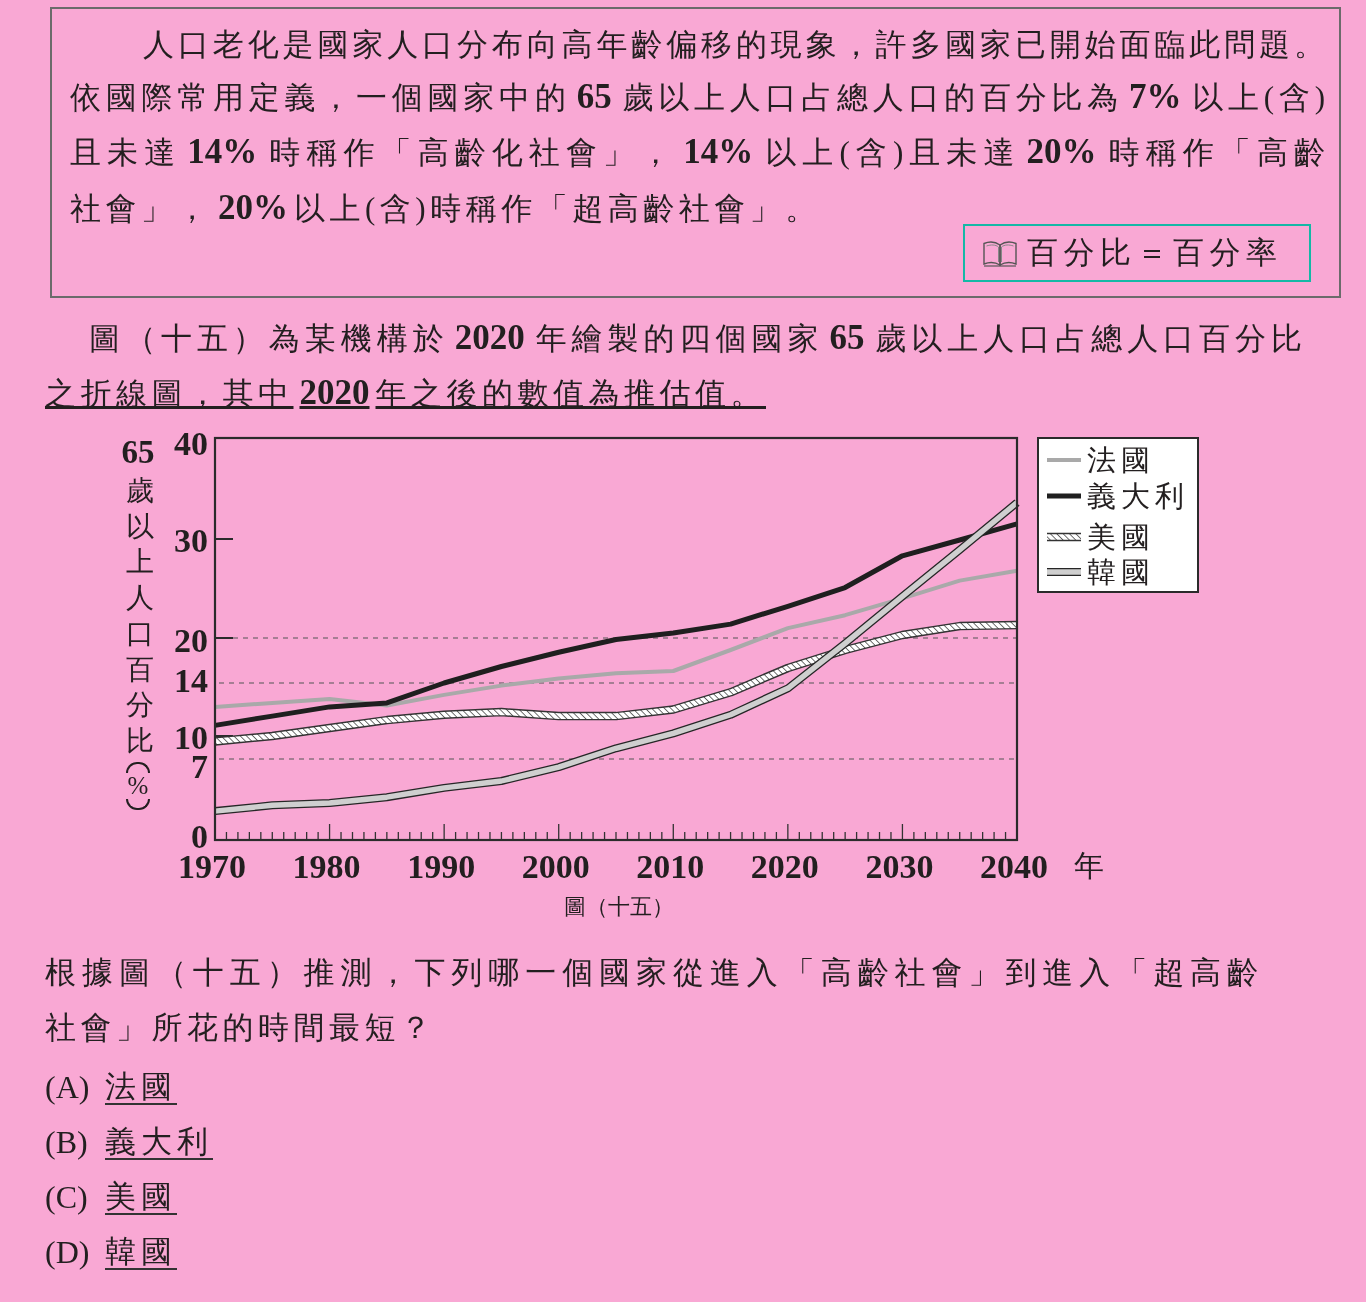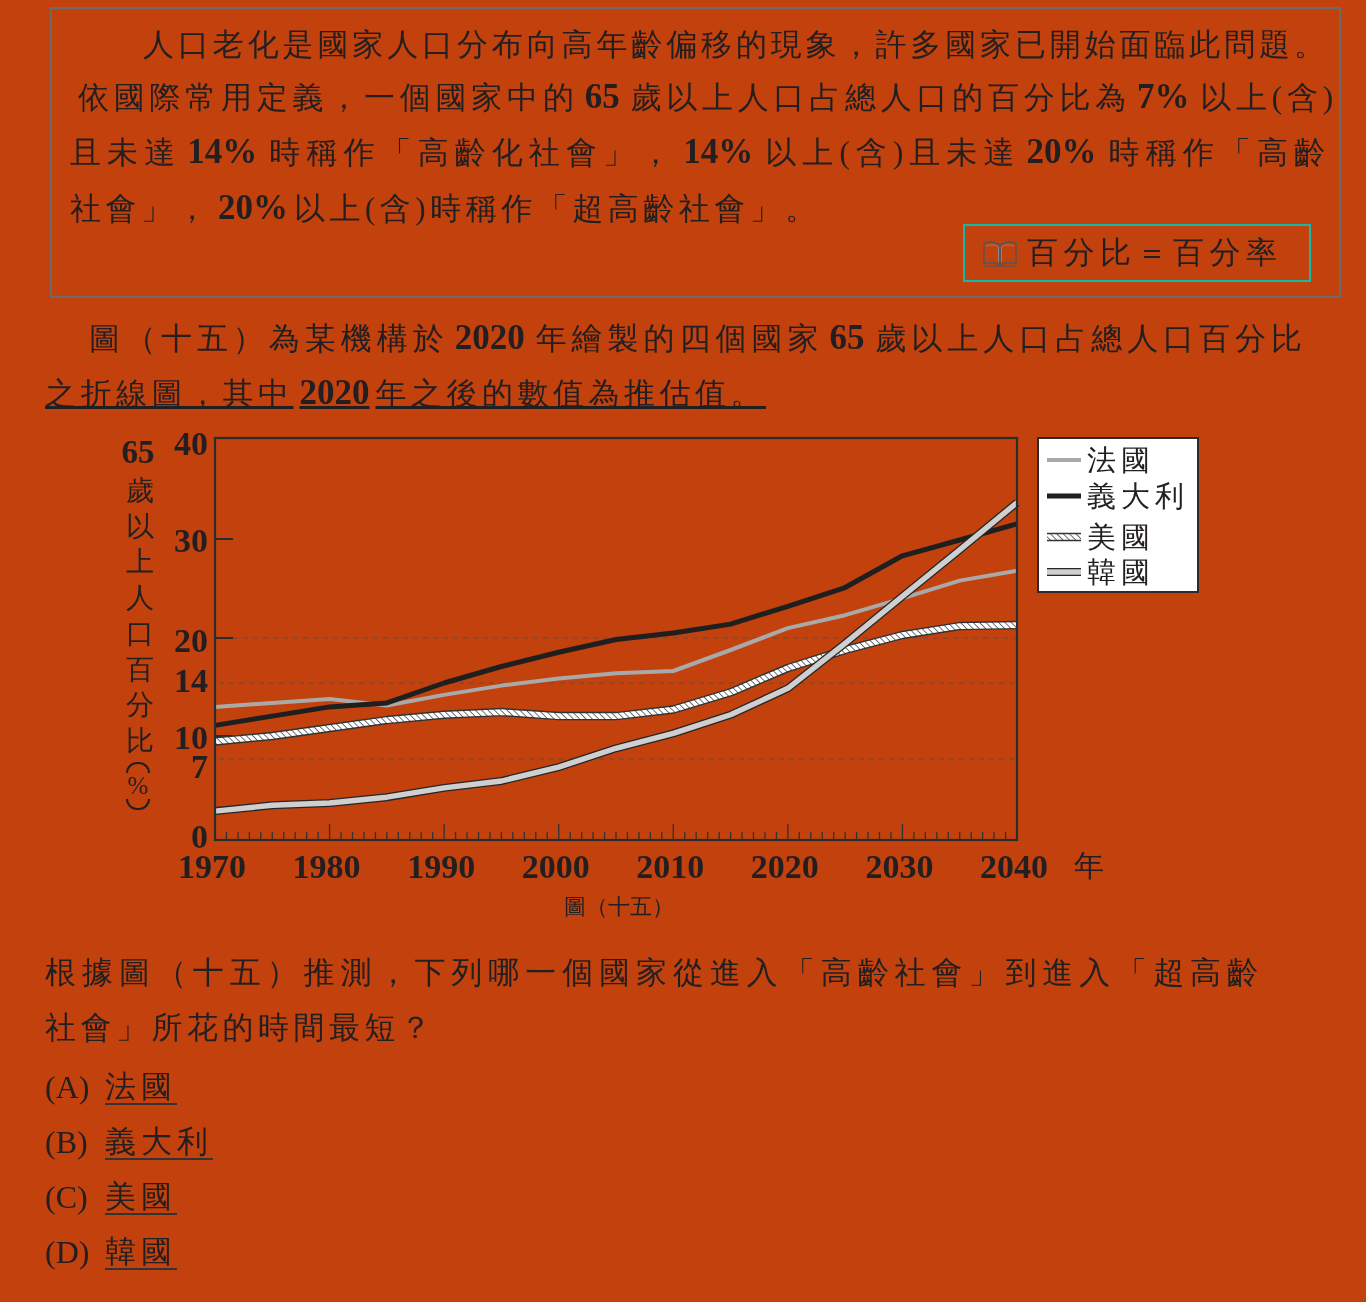--- a/index.html
+++ b/index.html
@@ -1,17 +1,17 @@
 <!DOCTYPE html>
 <html><head>
 <meta charset="utf-8">
 <style>
   html,body{margin:0;padding:0;background:#ffffff;}
   body{width:1366px;height:1302px;overflow:hidden;}
-  #page{position:relative;width:1366px;height:1302px;font-family:"Liberation Serif","DejaVu Serif",serif;color:#231f20;background:#c2410c;}
+  #page{position:relative;width:1366px;height:1302px;font-family:"Liberation Serif","DejaVu Serif",serif;color:#231f20;background:#f9a8d4;}
   .line{position:absolute;height:40px;line-height:40px;font-size:31px;}
   .just{text-align:justify;text-align-last:justify;text-justify:inter-character;}
   .spaced{letter-spacing:4.5px;white-space:nowrap;}
   .b{font-weight:bold;font-size:35px;letter-spacing:0;margin:0 6px;}
 
   .defbox{position:absolute;left:50px;top:7px;width:1287px;height:287px;border:2px solid #6b6b6b;}
   .note{position:absolute;left:911px;top:215px;width:344px;height:54px;border:2px solid #14b8a6;}
   .note-icon{position:absolute;left:17px;top:12px;width:36px;height:30px;}
   .note-text{position:absolute;left:62px;top:7px;height:40px;line-height:40px;font-size:31px;letter-spacing:5.5px;white-space:nowrap;}
 
@@ -37,21 +37,21 @@
 </style>
 </head>
 <body>
 
 <div id="page">
 
   <div class="defbox">
     <div class="line just" style="left:18px;top:16px;width:1255px;text-indent:73px;">
       <span>人口老化是國家人口分布向高年齡偏移的現象，許多國家已開始面臨此問題。</span>
     </div>
-    <div class="line just" style="left:26px;top:68px;width:1255px;"><span>依國際常用定義，一個國家中的</span><span class="b">65</span><span>歲以上人口占總人口的百分比為</span><span class="b">7%</span><span>以上(含)</span></div>
+    <div class="line just" style="left:18px;top:68px;width:1255px;"><span>依國際常用定義，一個國家中的</span><span class="b">65</span><span>歲以上人口占總人口的百分比為</span><span class="b">7%</span><span>以上(含)</span></div>
     <div class="line just" style="left:18px;top:123px;width:1255px;"><span>且未達</span><span class="b">14%</span><span>時稱作「高齡化社會」，</span><span class="b">14%</span><span>以上(含)且未達</span><span class="b">20%</span><span>時稱作「高齡</span></div>
     <div class="line spaced" style="left:18px;top:179px;"><span>社會」，</span><span class="b">20%</span><span>以上(含)時稱作「超高齡社會」。</span></div>
 
     <div class="note">
       <svg class="note-icon" viewBox="0 0 36 30">
         <path d="M18 7 C13 3.5 7 3.5 2 5.5 L2 26 C7 24 13 24 18 27 Z" fill="none" stroke="#555" stroke-width="1.4"></path>
         <path d="M18 7 C23 3.5 29 3.5 34 5.5 L34 26 C29 24 23 24 18 27 Z" fill="none" stroke="#555" stroke-width="1.4"></path>
         <path d="M4.5 8 C9 6.5 13.5 6.5 16.5 9 L16.5 24" fill="none" stroke="#888" stroke-width="1"></path>
         <path d="M31.5 8 C27 6.5 22.5 6.5 19.5 9 L19.5 24" fill="none" stroke="#888" stroke-width="1"></path>
         <path d="M2 28 L34 28" stroke="#555" stroke-width="1.2"></path>

